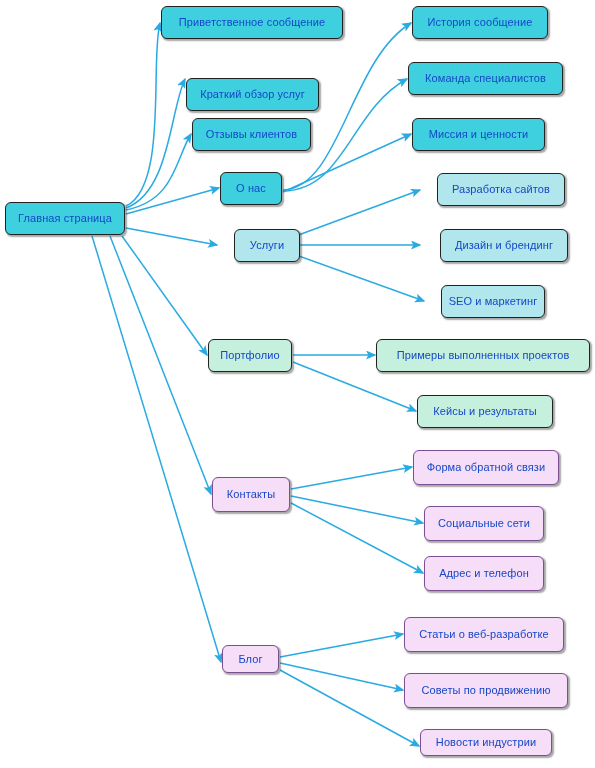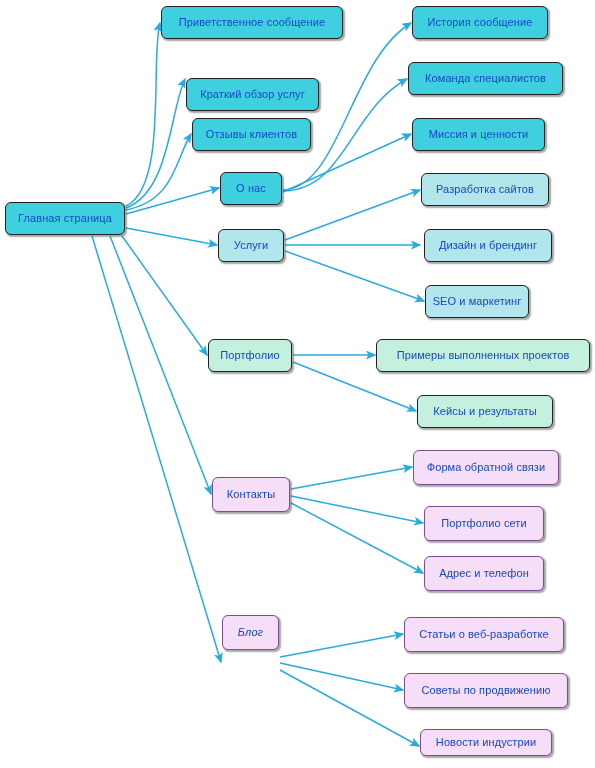--- a/index.html
+++ b/index.html
@@ -45,20 +45,21 @@
   
   .pal-cyan-dark {
     background: #3FD0E0;
     color: #1547C8;
     border-color: #222222;
   }
   .pal-cyan-light {
     background: #B0E6EC;
     color: #1547C8;
     border-color: #222222;
+    margin-left: 16px;
   }
   .pal-mint {
     background: #C6F0DE;
     color: #1547C8;
     border-color: #222222;
   }
   .pal-pink {
     background: #F6DDF8;
     color: #1547C8;
     border-color: #7A5090;
@@ -119,21 +120,21 @@
       </div>
       <div class="node pal-cyan-light" style="left: 218px; top: 229px; width: 66px; height: 33px;">
         <span>Услуги</span>
       </div>
       <div class="node pal-mint" style="left: 208px; top: 339px; width: 84px; height: 33px;">
         <span>Портфолио</span>
       </div>
       <div class="node pal-pink" style="left: 212px; top: 477px; width: 78px; height: 35px;">
         <span>Контакты</span>
       </div>
-      <div class="node pal-pink" style="left: 222px; top: 615px; width: 57px; height: 35px; font-style: italic;">
+      <div class="node pal-pink" style="left: 222px; top: 645px; width: 57px; height: 28px;">
         <span>Блог</span>
       </div>
       <div class="node pal-cyan-dark" style="left: 412px; top: 6px; width: 136px; height: 33px;">
         <span>История сообщение</span>
       </div>
       <div class="node pal-cyan-dark" style="left: 408px; top: 62px; width: 155px; height: 33px;">
         <span>Команда специалистов</span>
       </div>
       <div class="node pal-cyan-dark" style="left: 412px; top: 118px; width: 133px; height: 33px;">
         <span>Миссия и ценности</span>
@@ -150,21 +151,21 @@
       <div class="node pal-mint" style="left: 376px; top: 339px; width: 214px; height: 33px;">
         <span>Примеры выполненных проектов</span>
       </div>
       <div class="node pal-mint" style="left: 417px; top: 395px; width: 136px; height: 33px;">
         <span>Кейсы и результаты</span>
       </div>
       <div class="node pal-pink" style="left: 413px; top: 450px; width: 146px; height: 35px;">
         <span>Форма обратной связи</span>
       </div>
       <div class="node pal-pink" style="left: 424px; top: 506px; width: 120px; height: 35px;">
-        <span>Портфолио сети</span>
+        <span>Социальные сети</span>
       </div>
       <div class="node pal-pink" style="left: 424px; top: 556px; width: 120px; height: 35px;">
         <span>Адрес и телефон</span>
       </div>
       <div class="node pal-pink" style="left: 404px; top: 617px; width: 160px; height: 35px;">
         <span>Статьи о веб-разработке</span>
       </div>
       <div class="node pal-pink" style="left: 404px; top: 673px; width: 164px; height: 35px;">
         <span>Советы по продвижению</span>
       </div>

